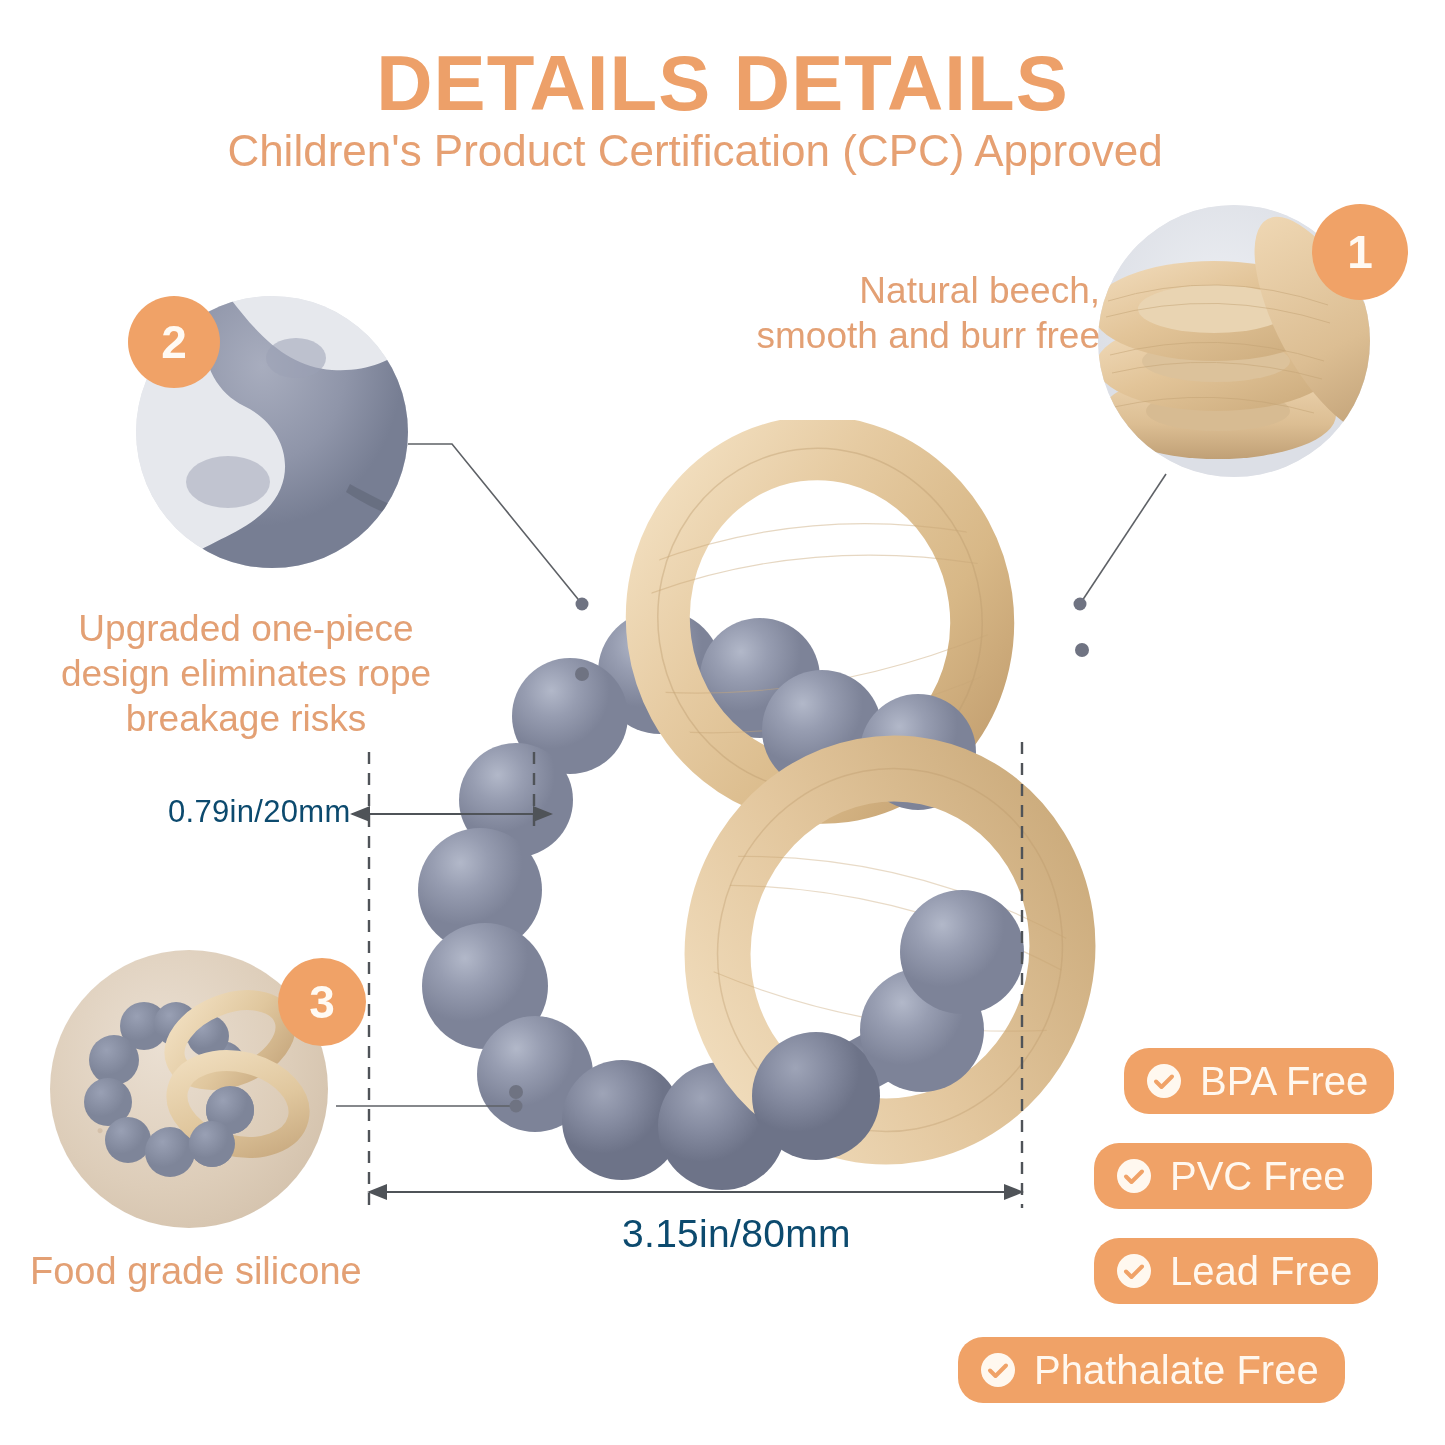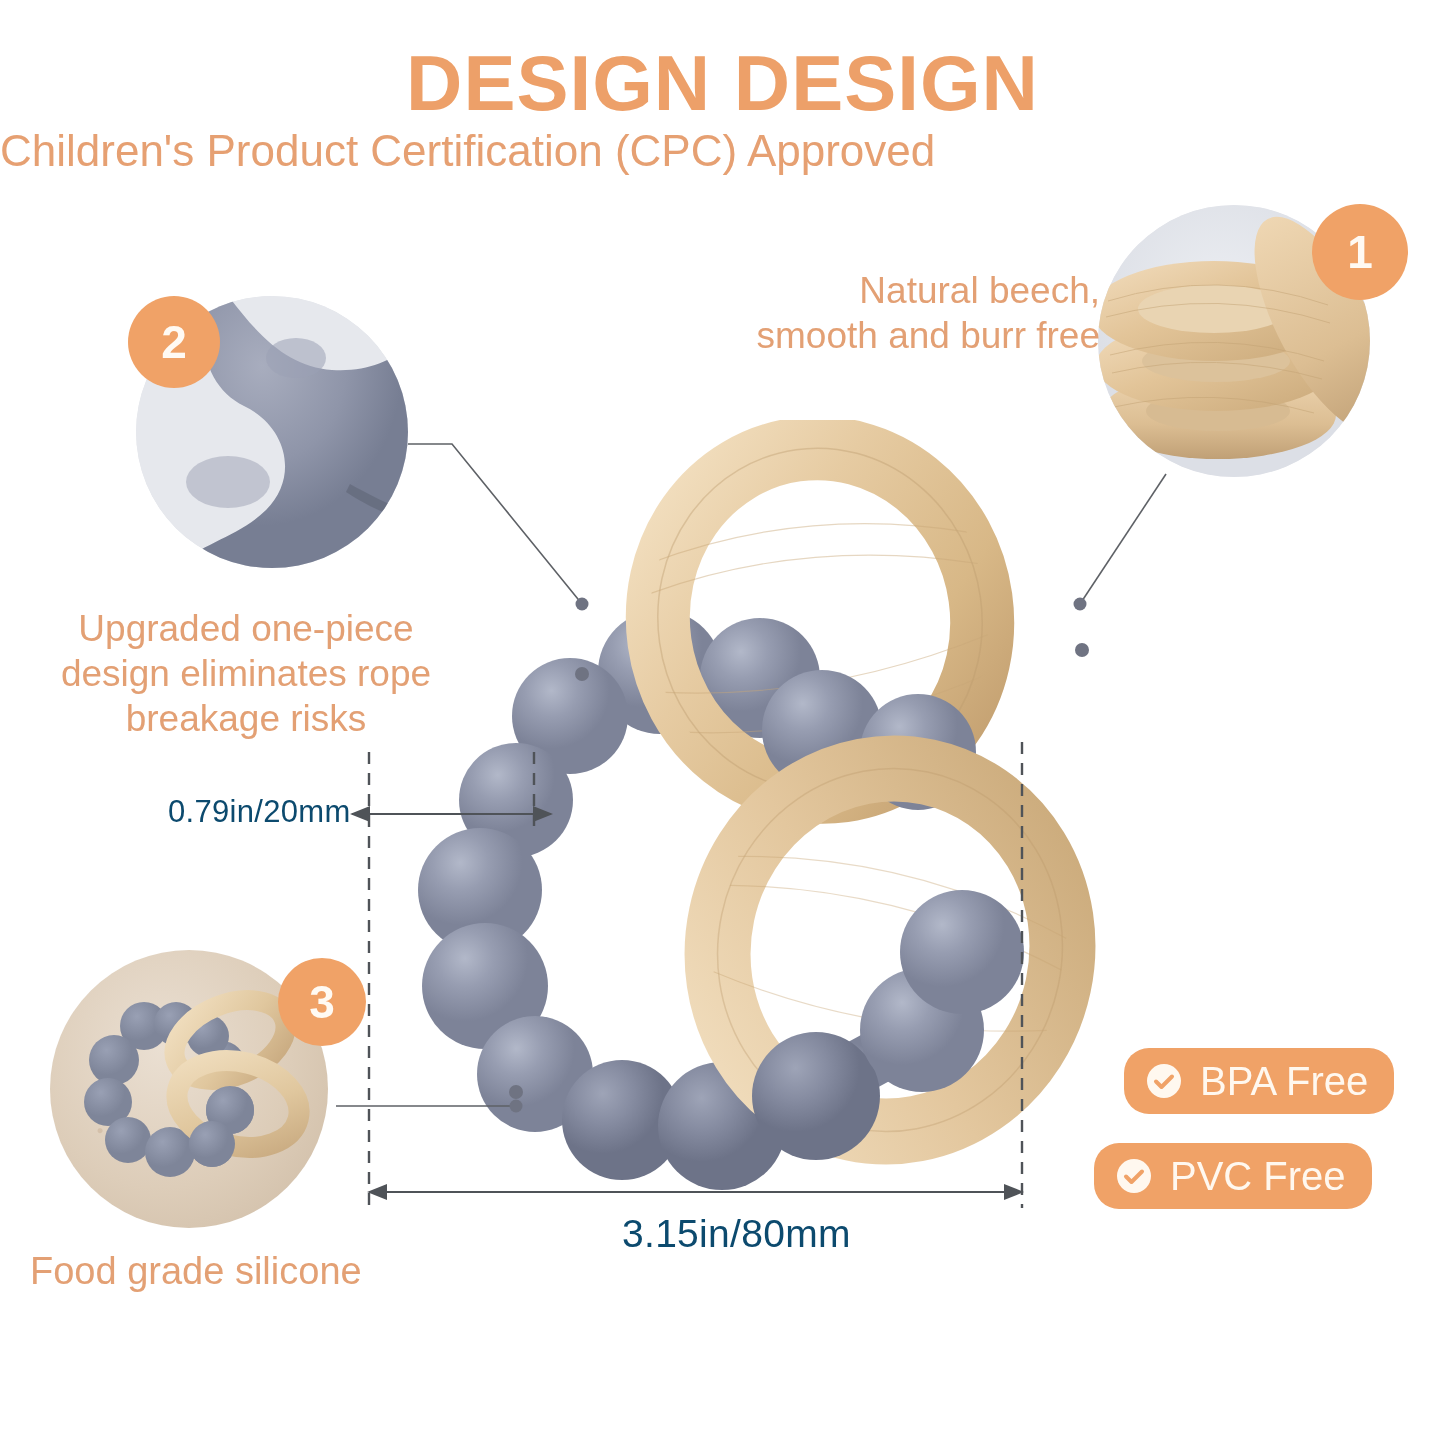--- a/index.html
+++ b/index.html
@@ -14,20 +14,21 @@
   
   .title {
     position: absolute; left: 0; top: 38px; width: 1445px;
     text-align: center;
     font-size: 78px; font-weight: bold; letter-spacing: 1px;
     color: #eda069;
     font-family: "Liberation Sans", sans-serif;
   }
   .subtitle {
     position: absolute; left: 0; top: 126px; width: 1390px;
+    text-align: center;
     font-size: 44px; font-weight: 400;
     color: #e6a072;
   }
 
   
   .numbadge {
     position: absolute; border-radius: 50%;
     background: #f0a267; color: #fffaf3;
     display: flex; align-items: center; justify-content: center;
     font-size: 46px; font-weight: bold; line-height: 1;
@@ -94,21 +95,21 @@
   }
 
   
   #product { position:absolute; left: 330px; top: 420px; width: 790px; height: 790px; }
 </style>
 </head>
 <body>
 
 <div id="stage">
 
-  <div class="title">DESIGN DESIGN</div>
+  <div class="title">DETAILS DETAILS</div>
   <div class="subtitle">Children's Product Certification (CPC) Approved</div>
 
   <div class="detail-circle" id="dc1">
     <svg class="dc-inner" viewBox="0 0 272 272">
       <defs>
         <linearGradient id="w1" x1="0" y1="0" x2="1" y2="1">
           <stop offset="0%" stop-color="#f2ddbe"></stop>
             <stop offset="45%" stop-color="#e2c498"></stop>
           <stop offset="100%" stop-color="#c9a879"></stop>
         </linearGradient>
@@ -374,15 +375,29 @@
   </div>
 
   <div class="feat" style="left:1094px; top:1143px;">
     <svg class="chk" viewBox="0 0 40 40">
       <circle cx="20" cy="20" r="17" fill="#fff8ef"></circle>
       <path d="M12 20.5 L17.5 26 L28 15.5" fill="none" stroke="#f0a267" stroke-width="4" stroke-linecap="round" stroke-linejoin="round"></path>
     </svg>
     <span>PVC Free</span>
   </div>
 
-
+  <div class="feat" style="left:1094px; top:1238px;">
+    <svg class="chk" viewBox="0 0 40 40">
+      <circle cx="20" cy="20" r="17" fill="#fff8ef"></circle>
+      <path d="M12 20.5 L17.5 26 L28 15.5" fill="none" stroke="#f0a267" stroke-width="4" stroke-linecap="round" stroke-linejoin="round"></path>
+    </svg>
+    <span>Lead Free</span>
+  </div>
+
+  <div class="feat" style="left:958px; top:1337px;">
+    <svg class="chk" viewBox="0 0 40 40">
+      <circle cx="20" cy="20" r="17" fill="#fff8ef"></circle>
+      <path d="M12 20.5 L17.5 26 L28 15.5" fill="none" stroke="#f0a267" stroke-width="4" stroke-linecap="round" stroke-linejoin="round"></path>
+    </svg>
+    <span>Phathalate Free</span>
+  </div>
 
 </div>
 
 </body></html>

